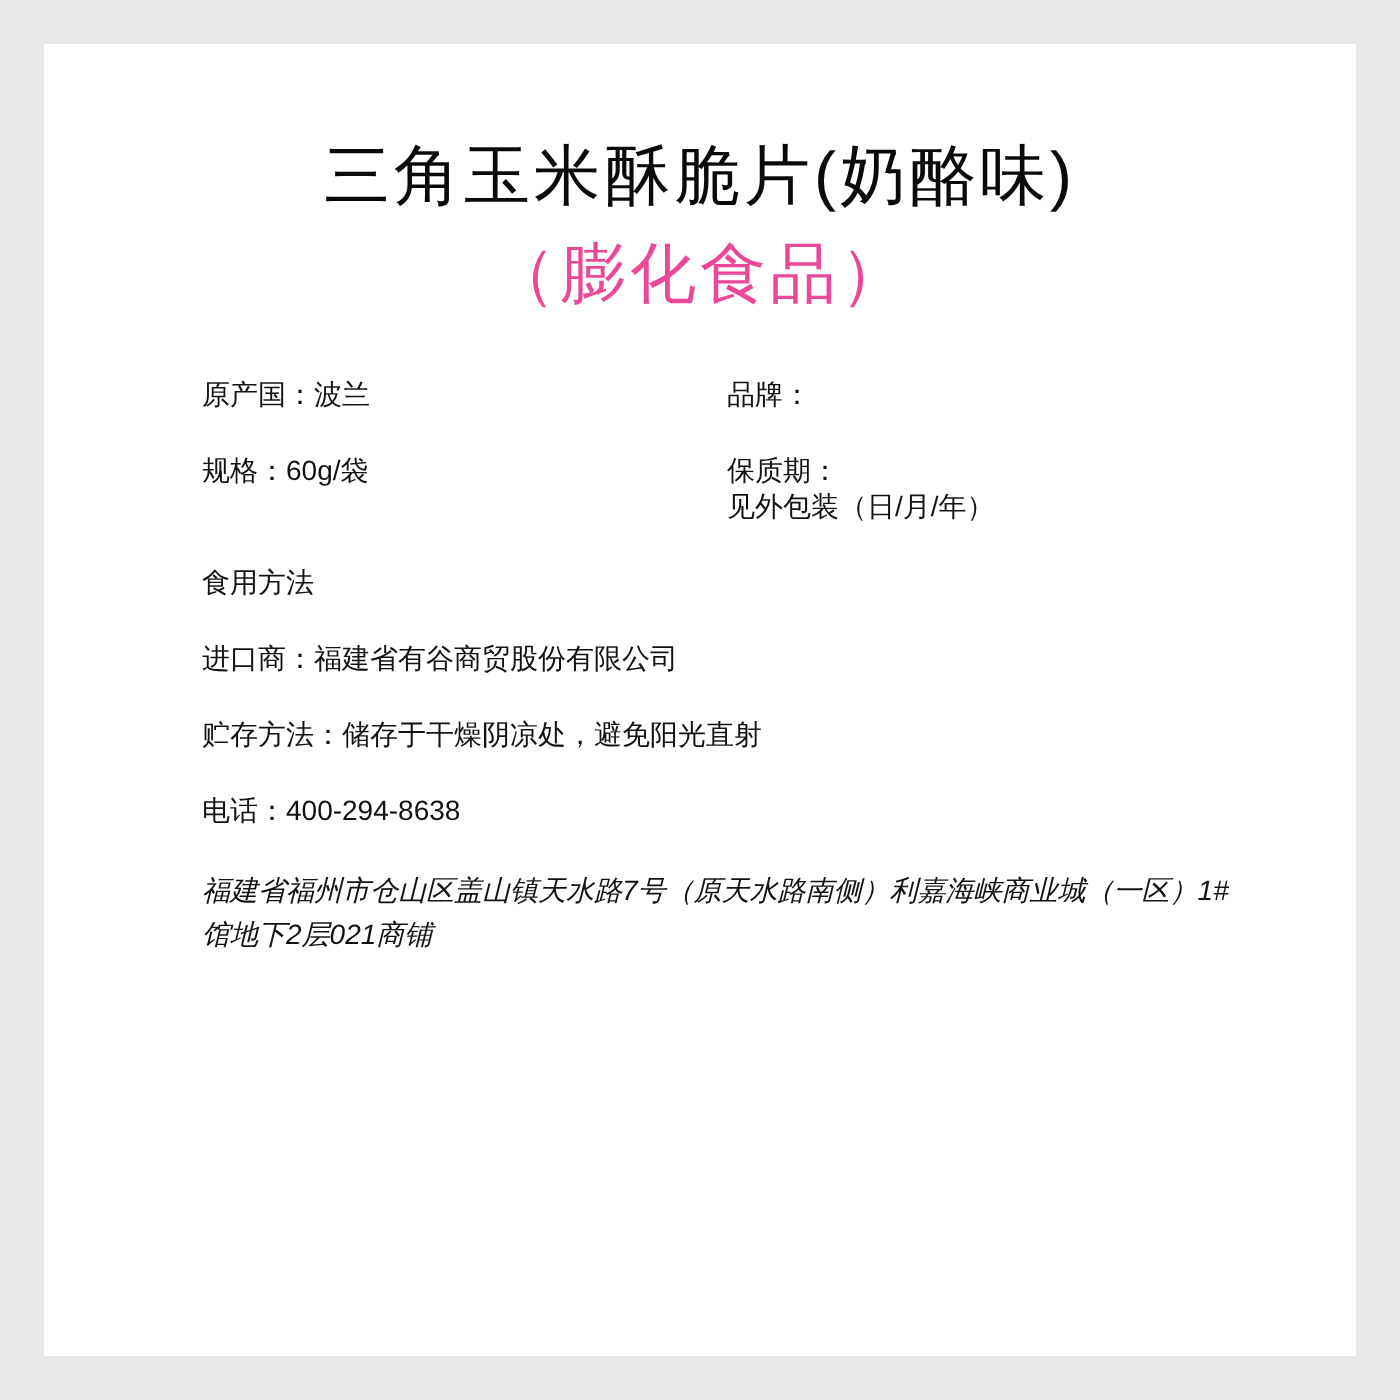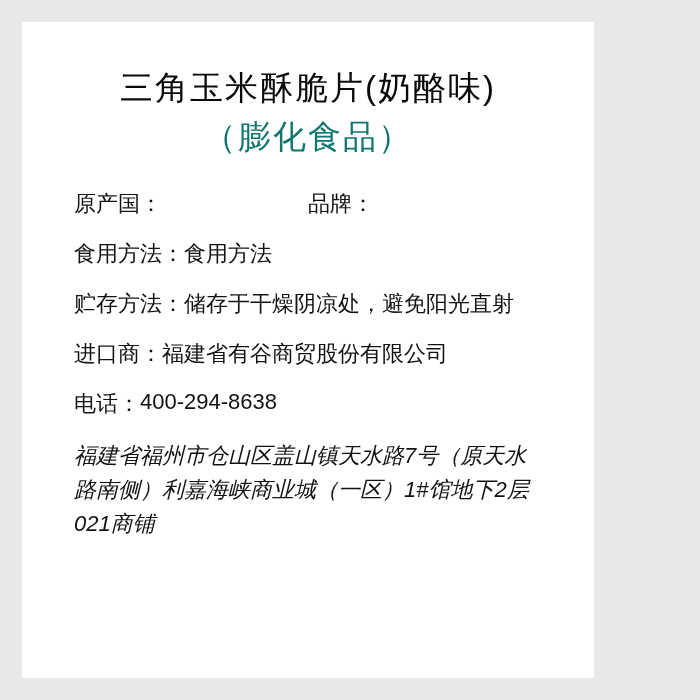--- a/index.html
+++ b/index.html
@@ -10,49 +10,50 @@
     width: 700px;
     height: 700px;
     background: #e8e8e8;
     font-family: "Liberation Sans", "DejaVu Sans", sans-serif;
     overflow: hidden;
   }
   .label-card {
     position: absolute;
     left: 22px;
     top: 22px;
-    width: 572px;
+    width: 656px;
     height: 656px;
     background: #ffffff;
     box-sizing: border-box;
   }
   .title-block {
     text-align: center;
     padding-top: 44px;
   }
   .title-line-1 {
     font-size: 33px;
     letter-spacing: 2px;
     color: #0a0a0a;
     line-height: 1.35;
     font-weight: 400;
   }
   .title-line-2 {
     font-size: 33px;
     letter-spacing: 2px;
-    color: #0f766e;
+    color: #ec4899;
     line-height: 1.35;
     font-weight: 400;
     margin-top: 4px;
   }
   .body-block {
     margin-top: 30px;
     padding: 0 52px 0 52px;
     color: #121212;
-    font-size: 22px;
+    font-size: 14px;
+    margin-left: 27px;
   }
   .row-two {
     display: flex;
     margin-bottom: 20px;
   }
   .col-left {
     width: 50%;
     display: flex;
   }
   .col-right {
@@ -87,41 +88,51 @@
   <div class="title-block">
     <div class="title-line-1">三角玉米酥脆片(奶酪味)</div>
     <div class="title-line-2">（膨化食品）</div>
   </div>
 
   <div class="body-block">
 
     <div class="row-two">
       <div class="col-left">
         <span class="field-key">原产国：</span>
+        <span class="field-val">波兰</span>
       </div>
       <div class="col-right">
         <span class="field-key">品牌：</span>
       </div>
     </div>
 
+    <div class="row-two">
+      <div class="col-left">
+        <span class="field-key">规格：</span>
+        <span class="field-val">60g/袋</span>
+      </div>
+      <div class="col-right">
+        <span class="field-key">保质期：</span>
+        <span class="field-val">见外包装（日/月/年）</span>
+      </div>
+    </div>
 
 
     <div class="row-one">
-      <span class="field-key">食用方法：</span>
       <span class="field-val">食用方法</span>
+    </div>
+
+    <div class="row-one">
+      <span class="field-key">进口商：</span>
+      <span class="field-val">福建省有谷商贸股份有限公司</span>
     </div>
 
     <div class="row-one">
       <span class="field-key">贮存方法：</span>
       <span class="field-val">储存于干燥阴凉处，避免阳光直射</span>
-    </div>
-
-    <div class="row-one">
-      <span class="field-key">进口商：</span>
-      <span class="field-val">福建省有谷商贸股份有限公司</span>
     </div>
 
     <div class="row-one">
       <span class="field-key">电话：</span>
       <span class="field-val">400-294-8638</span>
     </div>
 
     <div class="row-one">
       <span class="field-val addr-val">福建省福州市仓山区盖山镇天水路7号（原天水路南侧）利嘉海峡商业城（一区）1#馆地下2层021商铺</span>
     </div>

